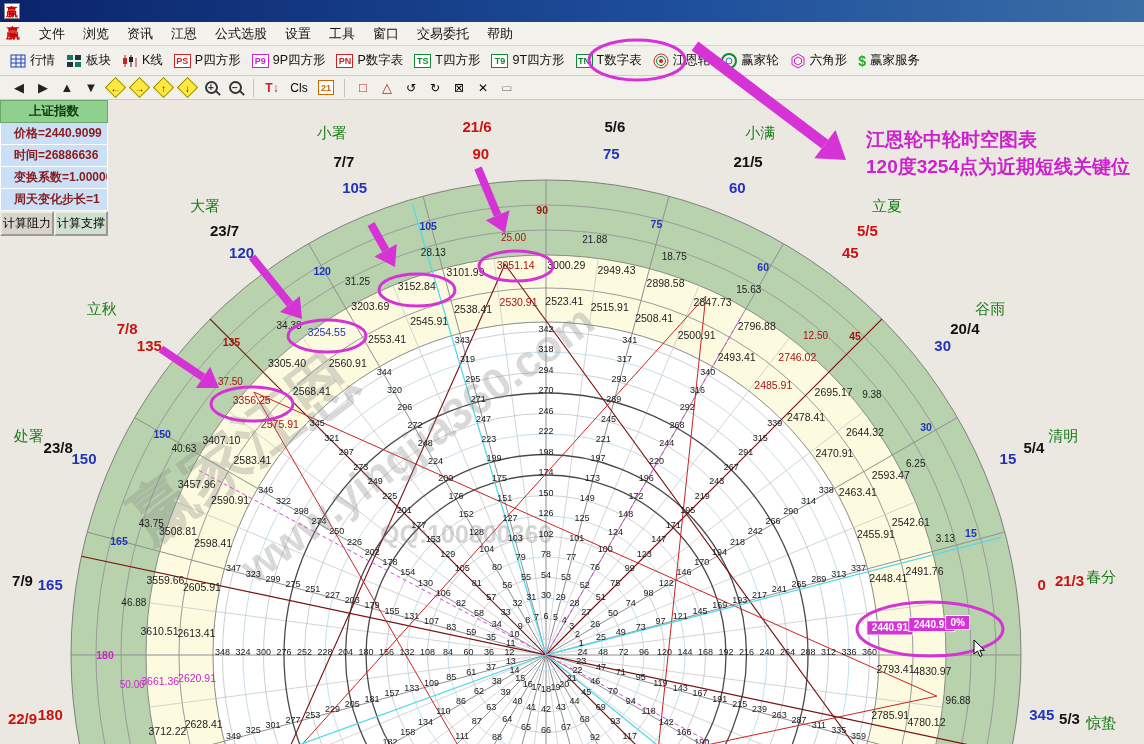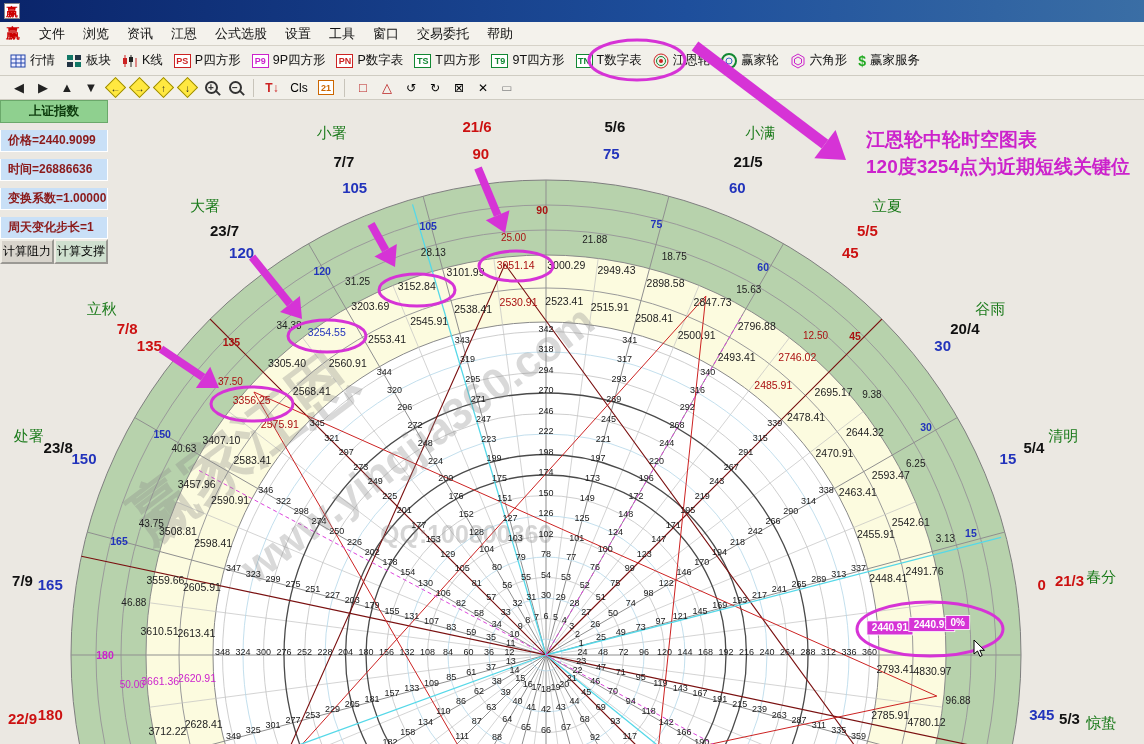--- a/index.html
+++ b/index.html
@@ -40,22 +40,22 @@
     right:-5px; bottom:-2px; transform:rotate(45deg); }
   .sep { width:1px; height:18px; background:#c8c4ba; margin:0 5px; }
   .redshape { color:#b22; font-size:13px; }
   .cal { width:16px; height:15px; border:1px solid #c60; font-size:9px; line-height:14px;
     text-align:center; color:#c60; background:#fff; font-weight:bold; }
 
   
   #panel { position:absolute; left:0; top:100px; width:108px; z-index:20; font-size:12.5px; }
   #panel .p-head { background:#8fd08f; color:#0c3a0c; text-align:center; font-weight:bold;
     padding:2px 0; border:1px solid #6aa86a; }
-  #panel .p-row { background:#c9e0f7; color:#8b1a1a; padding:2px 7px; border:1px solid #fff;
-    border-top:none; white-space:nowrap; overflow:hidden; font-weight:bold; font-size:12px;margin-top:7px; }
+  #panel .p-row { background:#c9e0f7; color:#8b1a1a; padding:2px 13px; border:1px solid #fff;
+    border-top:none; white-space:nowrap; overflow:hidden; font-weight:bold; font-size:12px; }
   #panel .p-btns { display:flex;border-radius:9px; }
   #panel button { flex:1; font-size:12px; padding:2px 0; border:2px outset #efece4;
     background:#d8d4cc; cursor:pointer; white-space:nowrap; }
   #panel button.green { background:#cfe0cf; }
 
   
   #wheel-svg { position:absolute; left:0; top:0; z-index:10; pointer-events:none; }
   svg text { font-family:"Liberation Sans","DejaVu Sans",sans-serif; }
 </style>
 </head>

